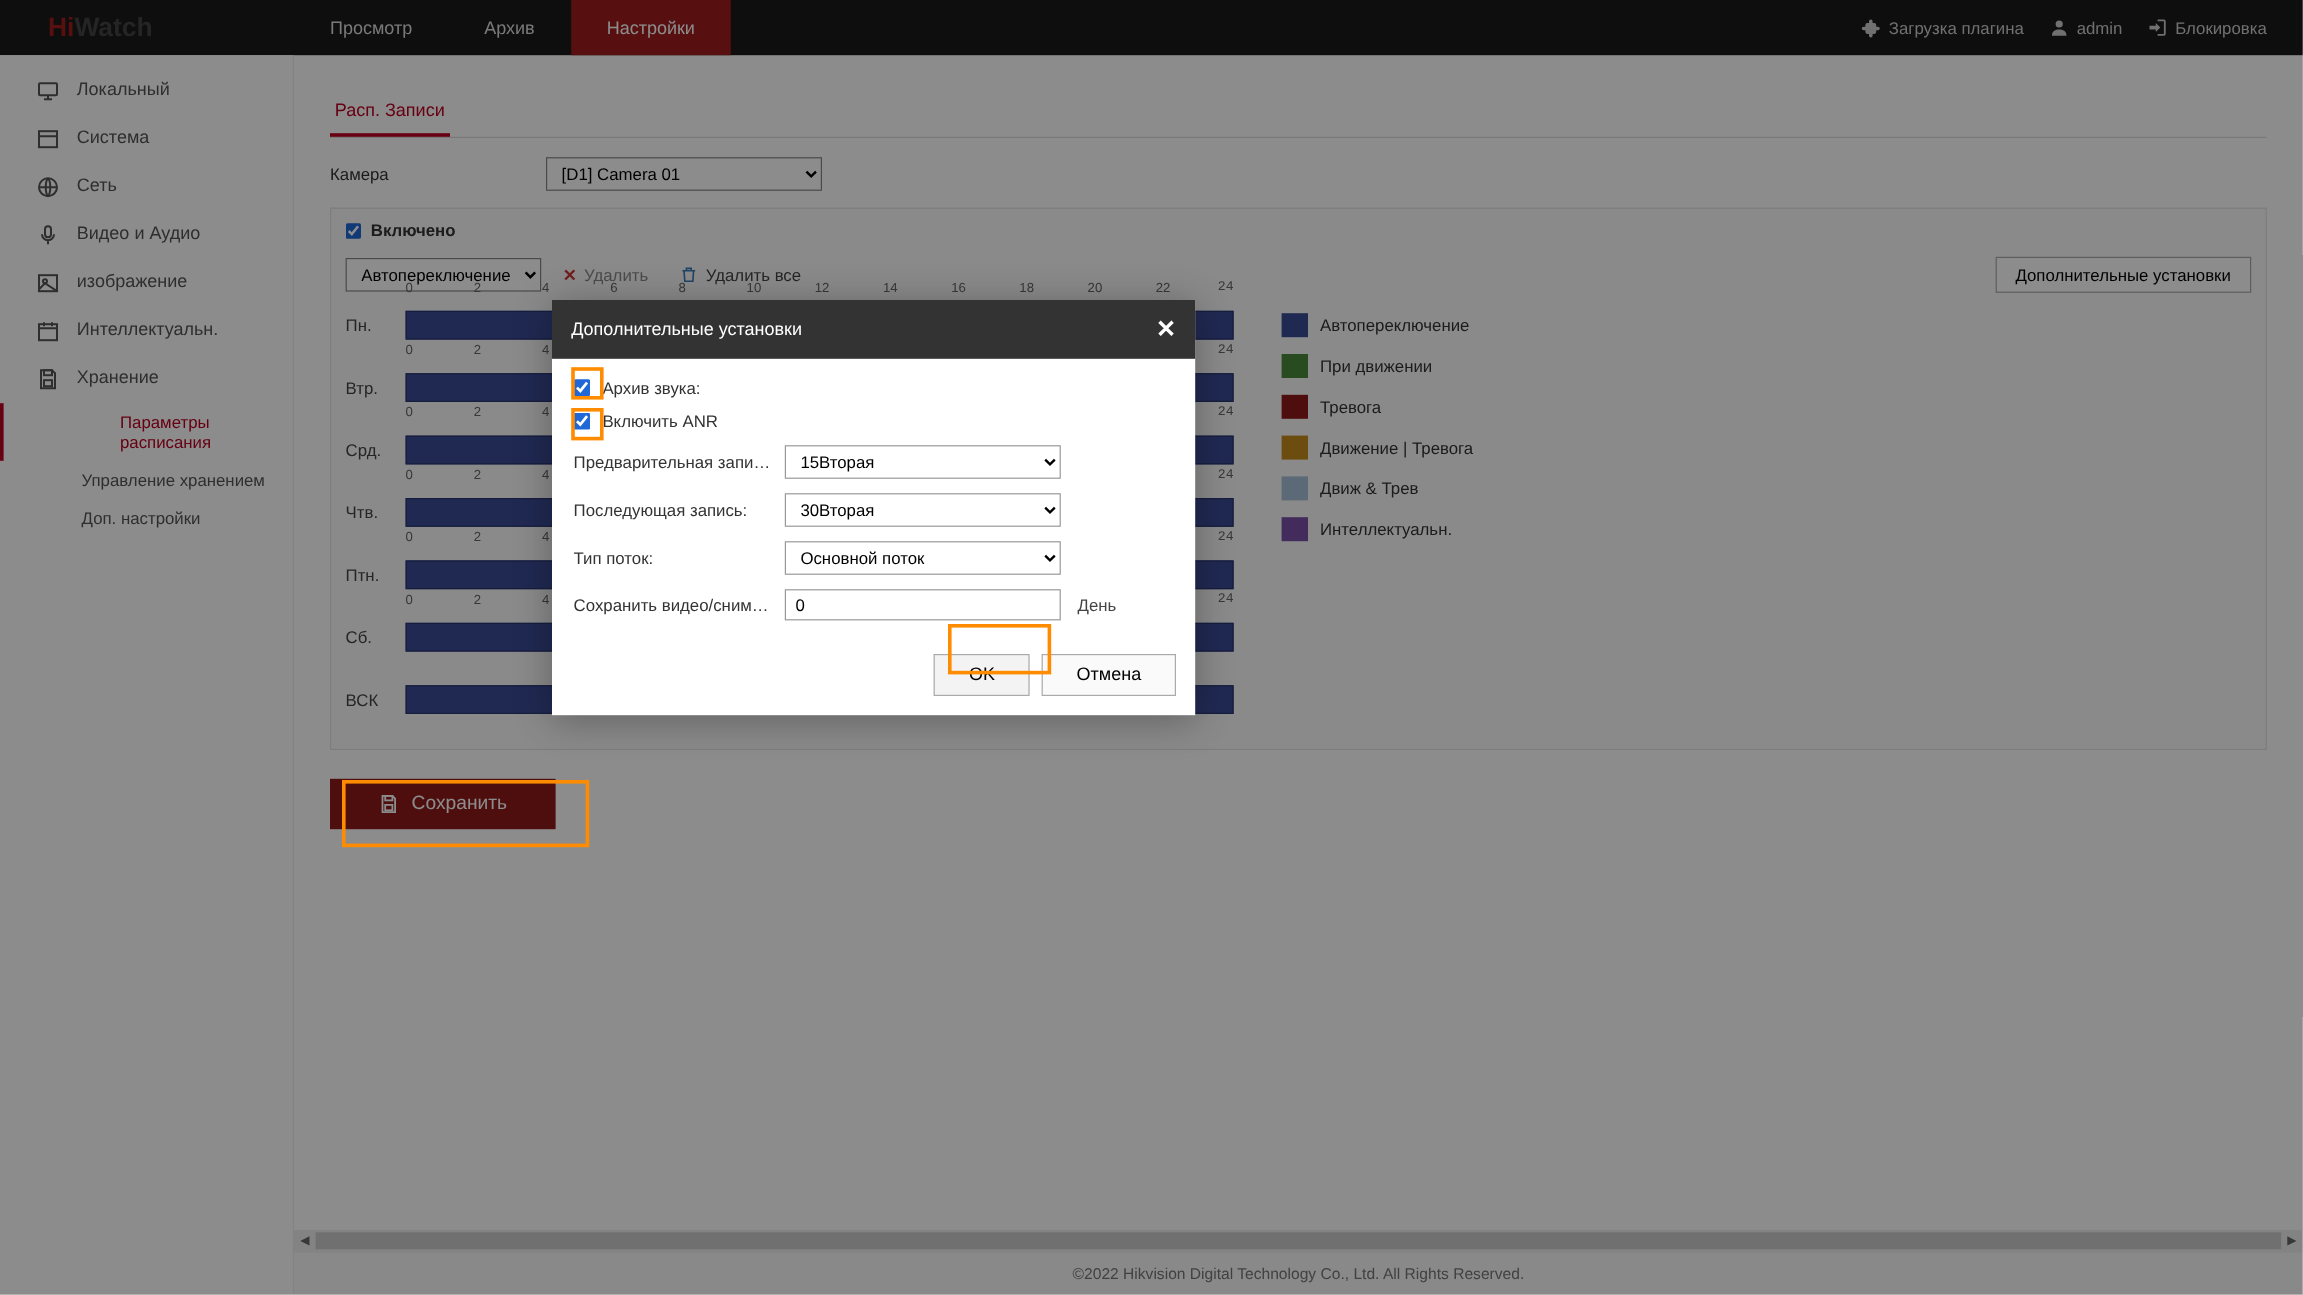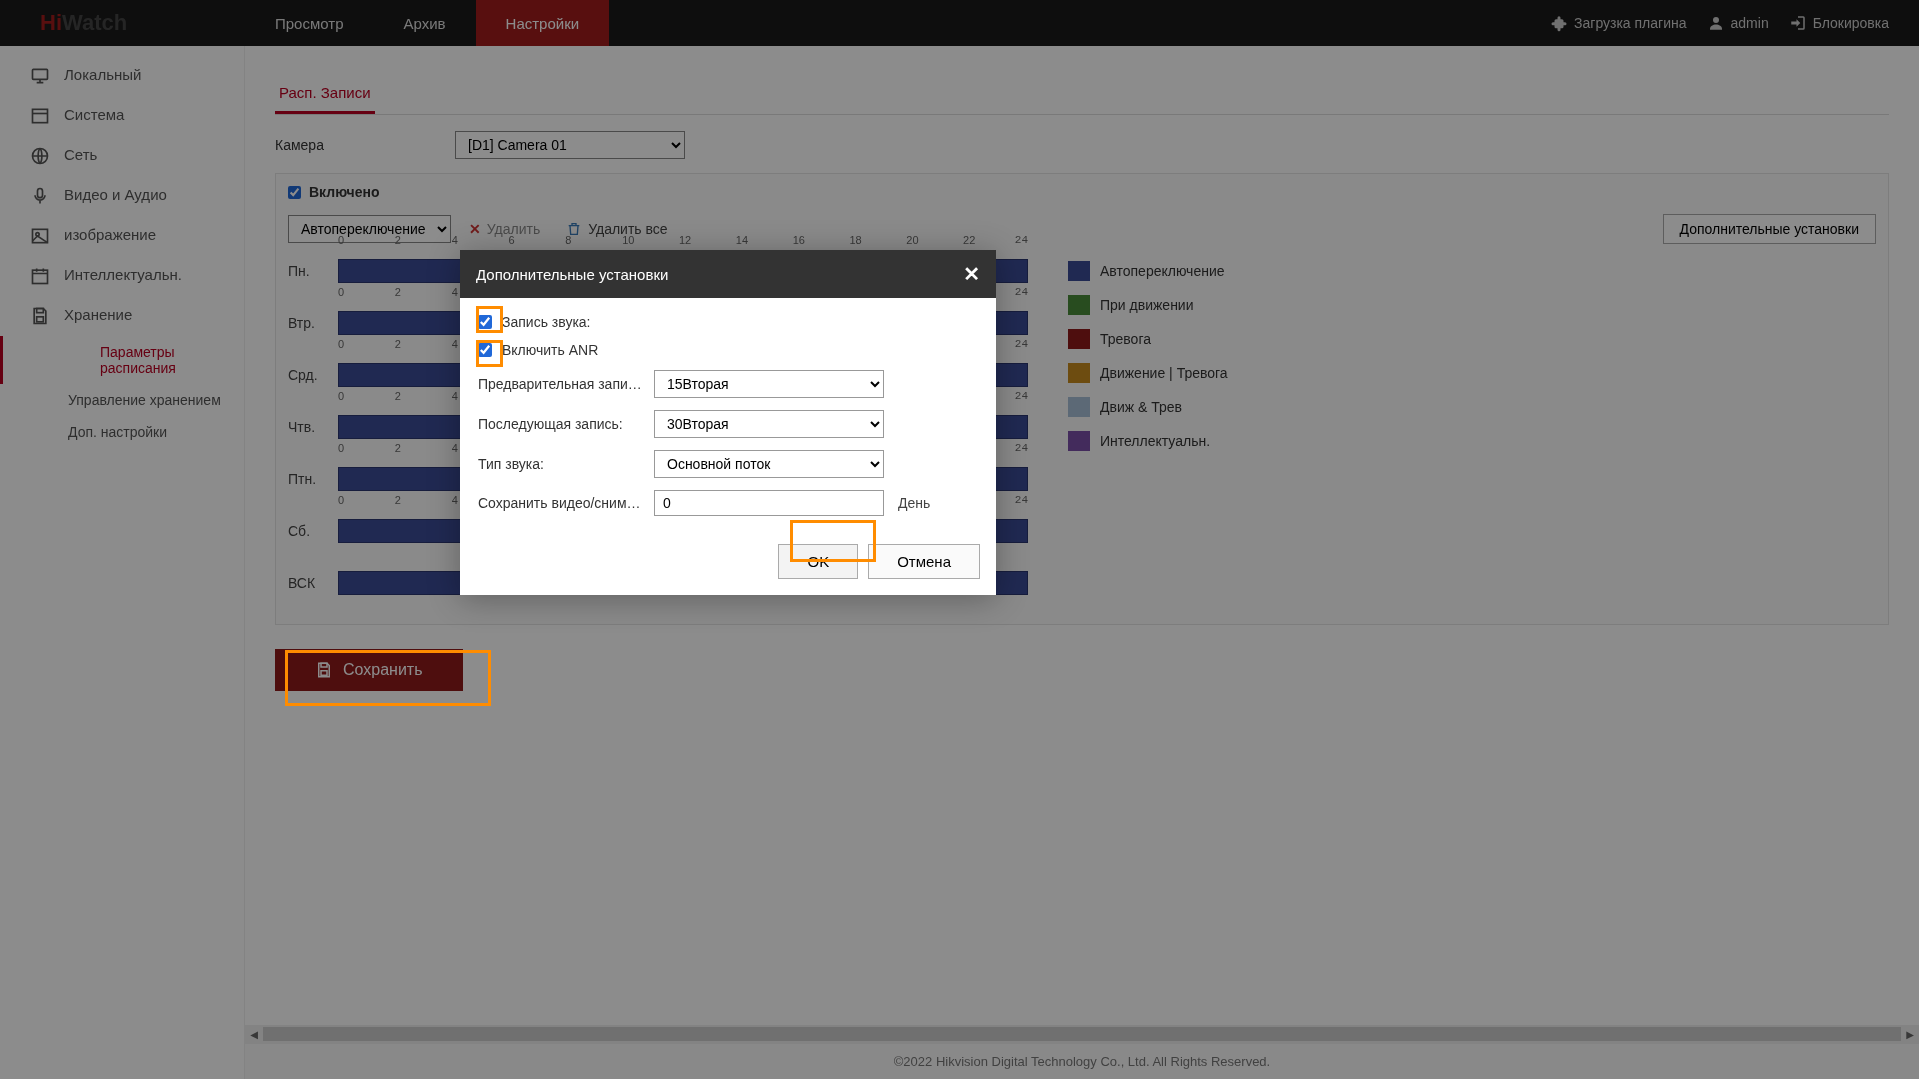--- a/index.html
+++ b/index.html
@@ -411,36 +411,36 @@
 <div class="dimmer"></div>
 
 <div class="modal">
   <div class="modal-hdr">
     <span>Дополнительные установки</span>
     <span class="close">✕</span>
   </div>
   <div class="modal-body">
     <div class="mrow">
       <input type="checkbox" checked="" style="">
-      <span>Запись звука:</span>
+      <span>Архив звука:</span>
     </div>
     <div class="mrow">
       <input type="checkbox" checked="" style="">
       <span>Включить ANR</span>
     </div>
     <div class="mrow">
       <label class="lbl">Предварительная запись:</label>
       <select class="msel"><option>15Вторая</option></select>
     </div>
     <div class="mrow">
       <label class="lbl">Последующая запись:</label>
       <select class="msel"><option>30Вторая</option></select>
     </div>
     <div class="mrow">
-      <label class="lbl">Тип звука:</label>
+      <label class="lbl">Тип поток:</label>
       <select class="msel"><option>Основной поток</option></select>
     </div>
     <div class="mrow">
       <label class="lbl">Сохранить видео/снимк…</label>
       <input class="minp" type="text" value="0" style="">
       <span class="unit">День</span>
     </div>
   </div>
   <div class="modal-foot">
     <button class="ok">OK</button>

